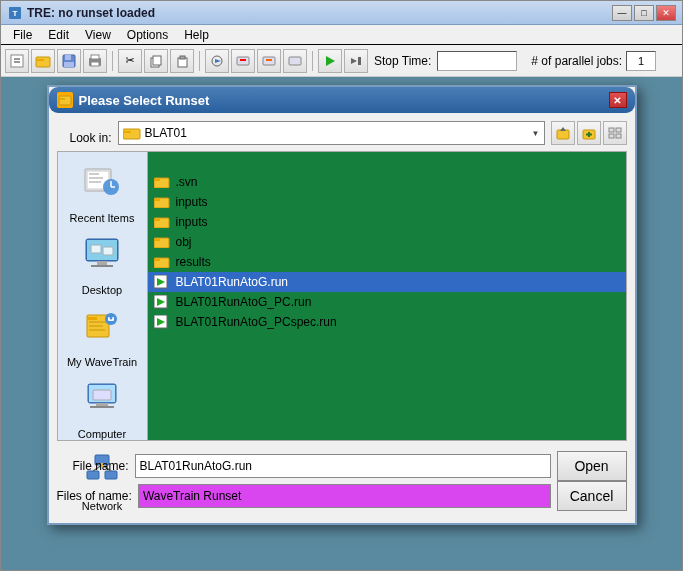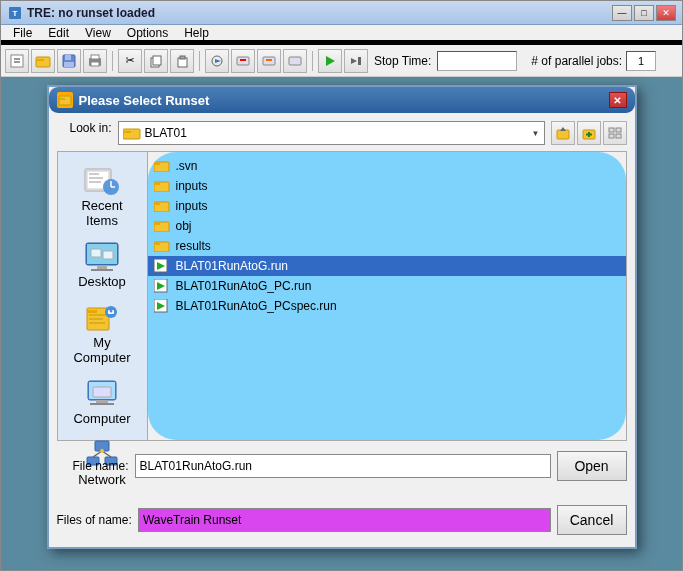--- a/index.html
+++ b/index.html
@@ -67,21 +67,21 @@
     }
 
     .tb-btn.close { background: linear-gradient(to bottom, #f08080, #d04040); color: white; }
 
     .menubar {
       background: #f0f0f0;
       height: 20px;
       display: flex;
       align-items: center;
       padding: 0 4px;
-      border-bottom: 5px solid #000000;
+      border-bottom: 1px solid #000000;
       flex-shrink: 0;
     }
 
     .menu-item {
       padding: 2px 8px;
       font-size: 12px;
       cursor: pointer;
     }
 
     .toolbar {
@@ -205,21 +205,21 @@
 
     .dialog-body {
       padding: 8px;
       display: flex;
       flex-direction: column;
       gap: 6px;
     }
 
     .look-in-row {
       display: flex;
-      align-items: flex-start;
+      align-items: flex-end;
       gap: 6px;
     }
 
     .look-in-label {
       font-size: 12px;
       min-width: 55px;
       text-align: right;
     }
 
     .look-in-controls {
@@ -269,32 +269,31 @@
 
     .sidebar-icon {
       width: 40px;
       height: 32px;
       display: flex;
       align-items: center;
       justify-content: center;
     }
 
     .sidebar-label {
-      font-size: 13px;
+      font-size: 11px;
       text-align: center;
       color: #000;
-      margin-top: 2px;
+      margin-top: 16px;
     }
 
     .file-list {
       flex: 1;
-      background: #7dd3fc;
+      background: #15803d;
       overflow-y: auto;
-      padding: 4px 0;
-      border-radius: 28px;
+      padding: 20px 0;
     }
 
     .file-item {
       display: flex;
       align-items: center;
       height: 20px;
       padding: 0 6px;
       cursor: pointer;
       font-size: 12px;
     }
@@ -303,21 +302,21 @@
     .file-icon {
       width: 16px;
       height: 14px;
       margin-right: 6px;
       flex-shrink: 0;
     }
 
     .bottom-row {
       display: flex;
       flex-direction: column;
-      gap: 24px;
+      gap: 0;
       padding: 4px 0;
     }
 
     .filename-row, .filetype-row {
       display: flex;
       align-items: center;
       gap: 6px;
     }
 
     .field-label {
@@ -591,21 +590,21 @@
                   <rect x="4" y="6" width="22" height="22" fill="#f4c430" stroke="#c8960c" rx="1"></rect>
                   <rect x="4" y="8" width="10" height="3" fill="#e8a800"></rect>
                   <rect x="6" y="12" width="18" height="2" fill="#c8960c" opacity="0.5"></rect>
                   <rect x="6" y="16" width="14" height="2" fill="#c8960c" opacity="0.5"></rect>
                   <rect x="6" y="20" width="16" height="2" fill="#c8960c" opacity="0.5"></rect>
                   <circle cx="28" cy="10" r="6" fill="#4a90d9"></circle>
                   <rect x="25" y="8" width="6" height="4" fill="white" rx="1"></rect>
                   <circle cx="28" cy="9" r="1.5" fill="#4a90d9"></circle>
                 </svg>
               </div>
-              <span class="sidebar-label">My Computer</span>
+              <span class="sidebar-label">My WaveTrain</span>
             </div>
 
             <div class="sidebar-item">
               <div class="sidebar-icon">
                 <svg width="38" height="30" viewBox="0 0 38 30">
                   <rect x="5" y="3" width="28" height="19" fill="#5588cc" stroke="#3366aa" rx="2"></rect>
                   <rect x="6" y="4" width="26" height="17" fill="#aaddff"></rect>
                   <rect x="13" y="22" width="12" height="3" fill="#aaa"></rect>
                   <rect x="7" y="25" width="24" height="2" fill="#888"></rect>
                   <rect x="10" y="9" width="18" height="10" fill="#ddf" stroke="#aaa" rx="1"></rect>

